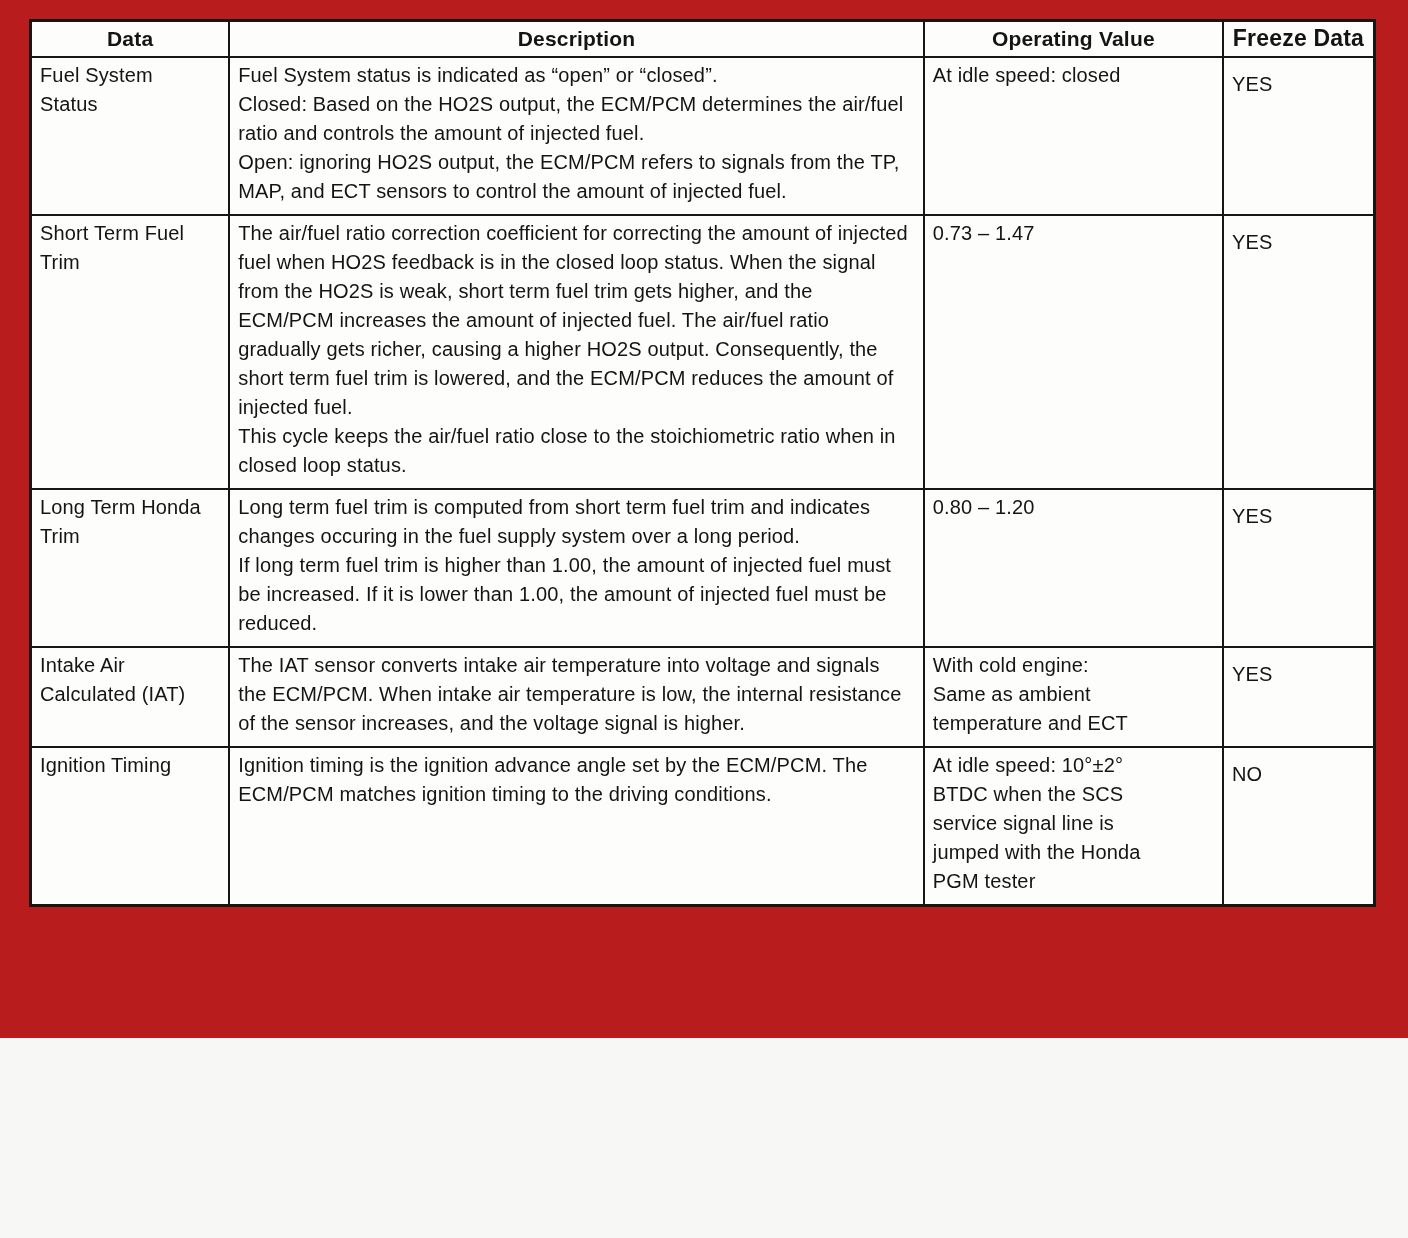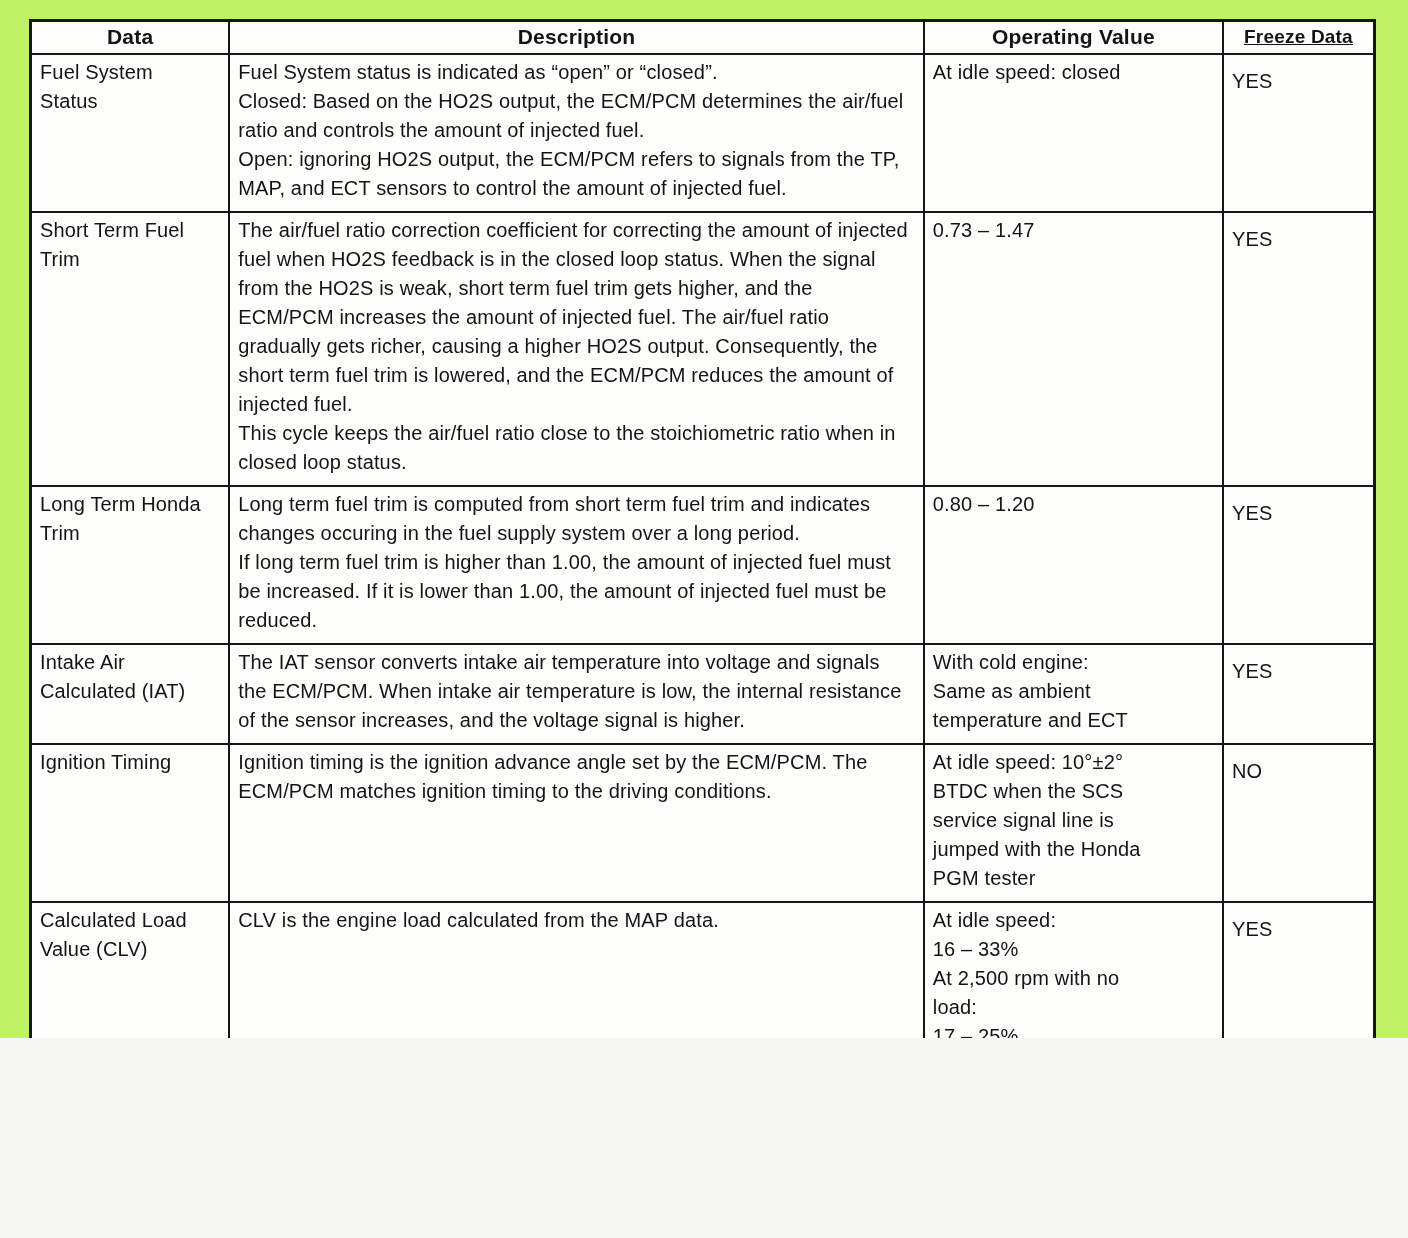--- a/index.html
+++ b/index.html
@@ -6,21 +6,21 @@
     margin: 0;
     padding: 0;
     background: #f7f7f5;
     font-family: "Liberation Sans", "DejaVu Sans", sans-serif;
     color: #141414;
   }
   .page {
     position: relative;
     width: 1408px;
     height: 1038px;
-    background: #bef264;
+    background: #b91c1c;
     overflow: hidden;
   }
   table.spec-table {
     position: absolute;
     left: 29px;
     top: 19px;
     width: 1347px;
     border-collapse: collapse;
     table-layout: fixed;
     background: #fdfdfc;
@@ -35,21 +35,21 @@
   col.c-description { width: 692px; }
   col.c-operating   { width: 298px; }
   col.c-freeze      { width: 151px; }
   th {
     font-size: 21px;
     font-weight: bold;
     text-align: center;
     padding: 3px 6px 4px 6px;
     letter-spacing: 0.2px;
   }
-  th.h-freeze { font-size: 19px; text-decoration: underline; }
+  th.h-freeze { font-size: 23px; }
   td {
     vertical-align: top;
     font-size: 20px;
     line-height: 29px;
     padding: 3px 10px 8px 8px;
     white-space: pre-line;
     letter-spacing: 0.15px;
   }
   td.col-data {
     padding-right: 22px;
@@ -112,25 +112,15 @@
         <tr>
           <td class="col-data">Ignition Timing</td>
           <td class="col-description">Ignition timing is the ignition advance angle set by the ECM/PCM. The ECM/PCM matches ignition timing to the driving conditions.</td>
           <td class="col-operating-value">At idle speed: 10°±2°
 BTDC when the SCS
 service signal line is
 jumped with the Honda
 PGM tester</td>
           <td class="col-freeze-data">NO</td>
         </tr>
-        <tr>
-          <td class="col-data">Calculated Load Value (CLV)</td>
-          <td class="col-description">CLV is the engine load calculated from the MAP data.</td>
-          <td class="col-operating-value">At idle speed:
-16 – 33%
-At 2,500 rpm with no
-load:
-17 – 25%</td>
-          <td class="col-freeze-data">YES</td>
-        </tr>
       </tbody>
   </table>
 </div>
 
 </body></html>

